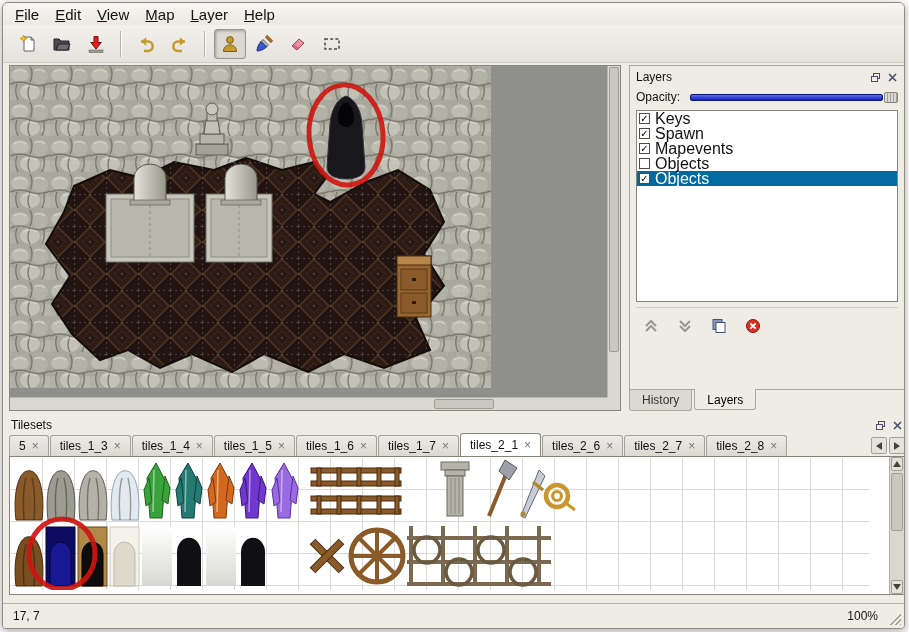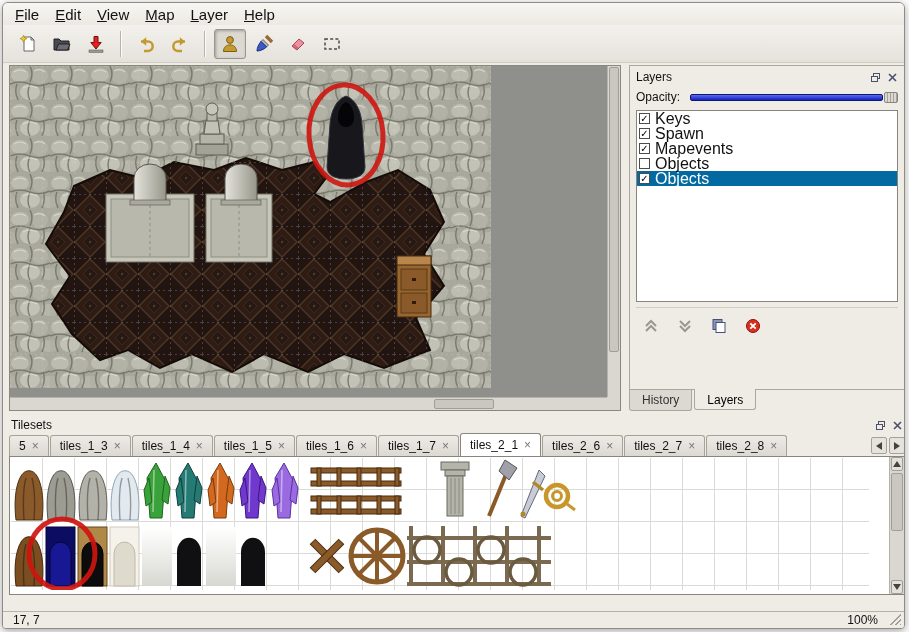--- a/index.html
+++ b/index.html
@@ -62,21 +62,21 @@
   .tri-right{width:0;height:0;border-top:4px solid transparent;border-bottom:4px solid transparent;border-left:6px solid #44443e}
   .tri-up{width:0;height:0;border-left:4px solid transparent;border-right:4px solid transparent;border-bottom:6px solid #44443e}
   .tri-down{width:0;height:0;border-left:4px solid transparent;border-right:4px solid transparent;border-top:6px solid #44443e}
   #ts-content{position:absolute;left:0;top:39px;right:0;bottom:18px;background:#fff;border:1px solid #88857c}
   #tileset-svg{position:absolute;left:1px;top:1px}
   #ts-vscroll{position:absolute;right:0;top:0;width:15px;bottom:0;background:#dad7d1;border-left:1px solid #b5b2aa}
   .sb-btn{position:absolute;left:1px;right:1px;height:14px;background:#e4e1db;border:1px solid #a19e96;border-radius:2px;display:flex;align-items:center;justify-content:center}
   #ts-vthumb{position:absolute;left:1px;right:1px;top:16px;height:42%;background:#cac7c1;border:1px solid #a19e96;border-radius:2px}
 
   
-  #statusbar{position:absolute;left:0;right:0;bottom:0;height:17px;border-top:1px solid #b5b2aa;background:#efece6;display:flex;align-items:center;font-size:12px;padding:4px 10px}
+  #statusbar{position:absolute;left:0;right:0;bottom:0;height:17px;border-top:1px solid #b5b2aa;background:#efece6;display:flex;align-items:center;font-size:12px;padding:12px 10px}
   #status-zoom{margin-left:auto;margin-right:16px}
   #resize-grip{position:absolute;right:3px;bottom:3px;width:12px;height:12px;background:repeating-linear-gradient(135deg,transparent 0 2px,#a29f96 2px 3.5px);clip-path:polygon(100% 0,100% 100%,0 100%)}
 </style>
 </head>
 <body>
 
 <div id="window">
 
   <div id="menubar">
     <span class="menu-item">File</span>

